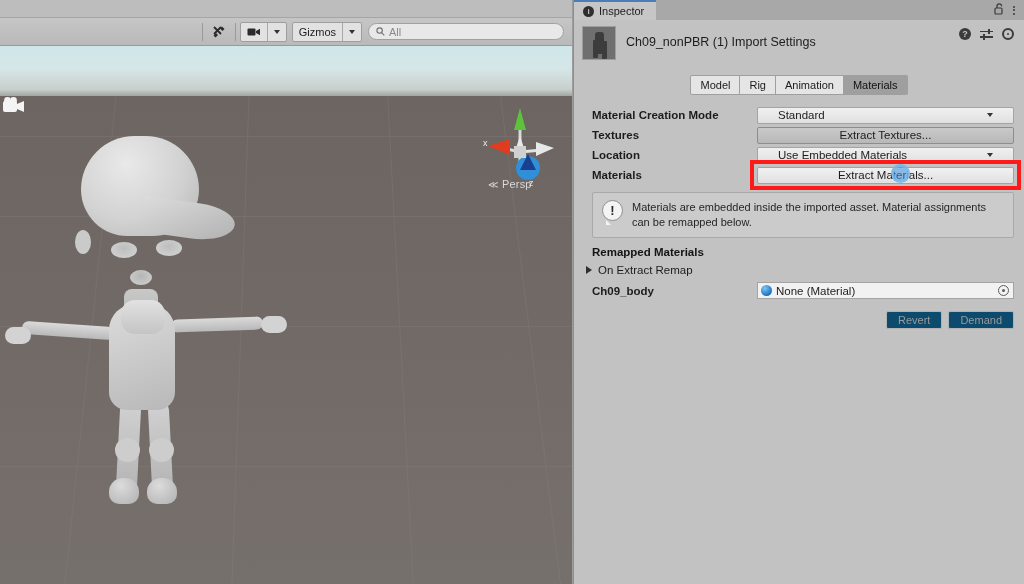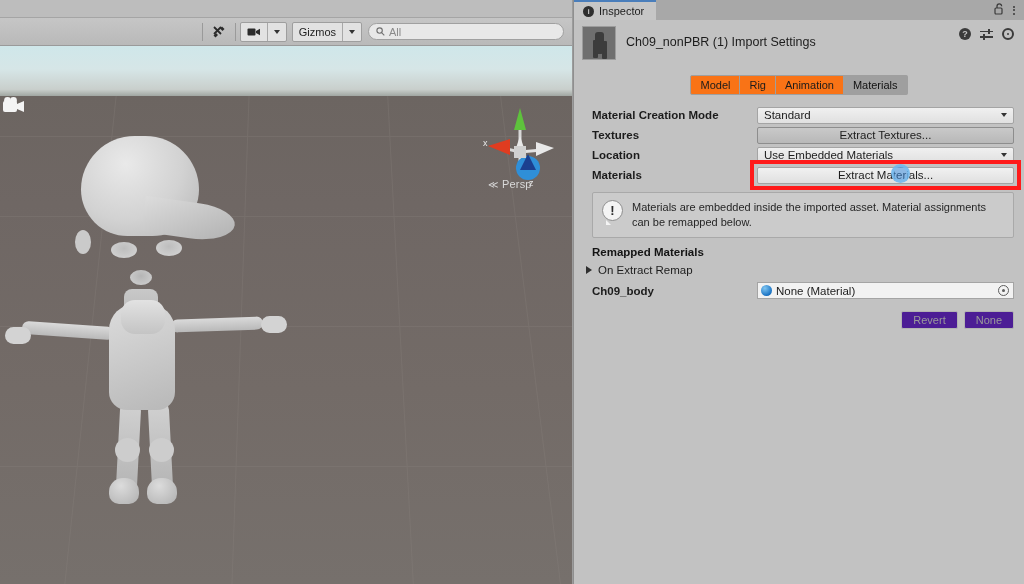--- a/index.html
+++ b/index.html
@@ -211,49 +211,49 @@
     content: ""; position: absolute; left: 2.5px; top: 2.5px;
     width: 2px; height: 2px; border-radius: 50%; background: #3b3b3b;
   }
   .open-btn-wrap { display: flex; justify-content: flex-end; padding: 0 10px 0 0; }
   .btn {
     font-size: 11px; color: #1c1c1c;
     background: linear-gradient(#f2f2f2,#dedede);
     border: 1px solid #a0a0a0; border-radius: 2px;
     padding: 2px 11px; min-height: 18px;
   }
-  .btn.disabled { color: #9a9a9a; background: #4c1d95; border-color: #b3b3b3; }
+  .btn.disabled { color: #9a9a9a; background: #0c4a6e; border-color: #b3b3b3; }
 
   .tabs-row {
     display: flex; justify-content: center; align-items: center;
     margin-top: 9px; height: 20px;
   }
   .mtab {
     font-size: 11px; color: #1b1b1b;
-    background: #f97316; border: 1px solid #9f9f9f;
+    background: #e5e5e5; border: 1px solid #9f9f9f;
     border-left-width: 0;
     padding: 2px 9px; height: 20px;
     display: flex; align-items: center;
   }
   .mtab:first-child { border-left-width: 1px; border-radius: 2px 0 0 2px; }
   .mtab:last-child { border-radius: 0 2px 2px 0; }
   .mtab.active { background: #9f9f9f; color: #111; }
 
   .props { padding: 10px 10px 0 18px; }
   .prow {
     display: flex; align-items: center;
     height: 20px; margin-bottom: 0px;
   }
   .plabel { width: 165px; font-size: 11.5px; color: #1c1c1c; font-weight: bold; }
   .pfield { flex: 1; position: relative; }
   .dropdown {
     height: 17px; background: linear-gradient(#f0f0f0,#e0e0e0);
     border: 1px solid #a4a4a4; border-radius: 2px;
     display: flex; align-items: center; justify-content: space-between;
-    padding: 0 6px; font-size: 11.5px; color: #1c1c1c;
+    padding: 0 20px; font-size: 11.5px; color: #1c1c1c;
   }
   .checkbox {
     width: 13px; height: 13px; background: #f3f3f3;
     border: 1px solid #999; border-radius: 2px;
     display: flex; align-items: center; justify-content: center;
     font-size: 11px; color: #2a2a2a; line-height: 1;
   }
   .wide-btn {
     height: 17px; width: 100%;
     background: linear-gradient(#f1f1f1,#e0e0e0);
@@ -559,20 +559,20 @@
             <span class="mat-dot"></span>
             <span>None (Material)</span>
             <span class="picker-dot"></span>
           </div>
         </div>
       </div>
     </div>
 
     <div class="footer-btns">
       <button class="btn disabled">Revert</button>
-      <button class="btn disabled">None</button>
+      <button class="btn disabled">Demand</button>
     </div>
   </div>
 
   <div class="red-box"></div>
   <div class="cursor-dot"></div>
 
 </div>
 
 </body></html>

